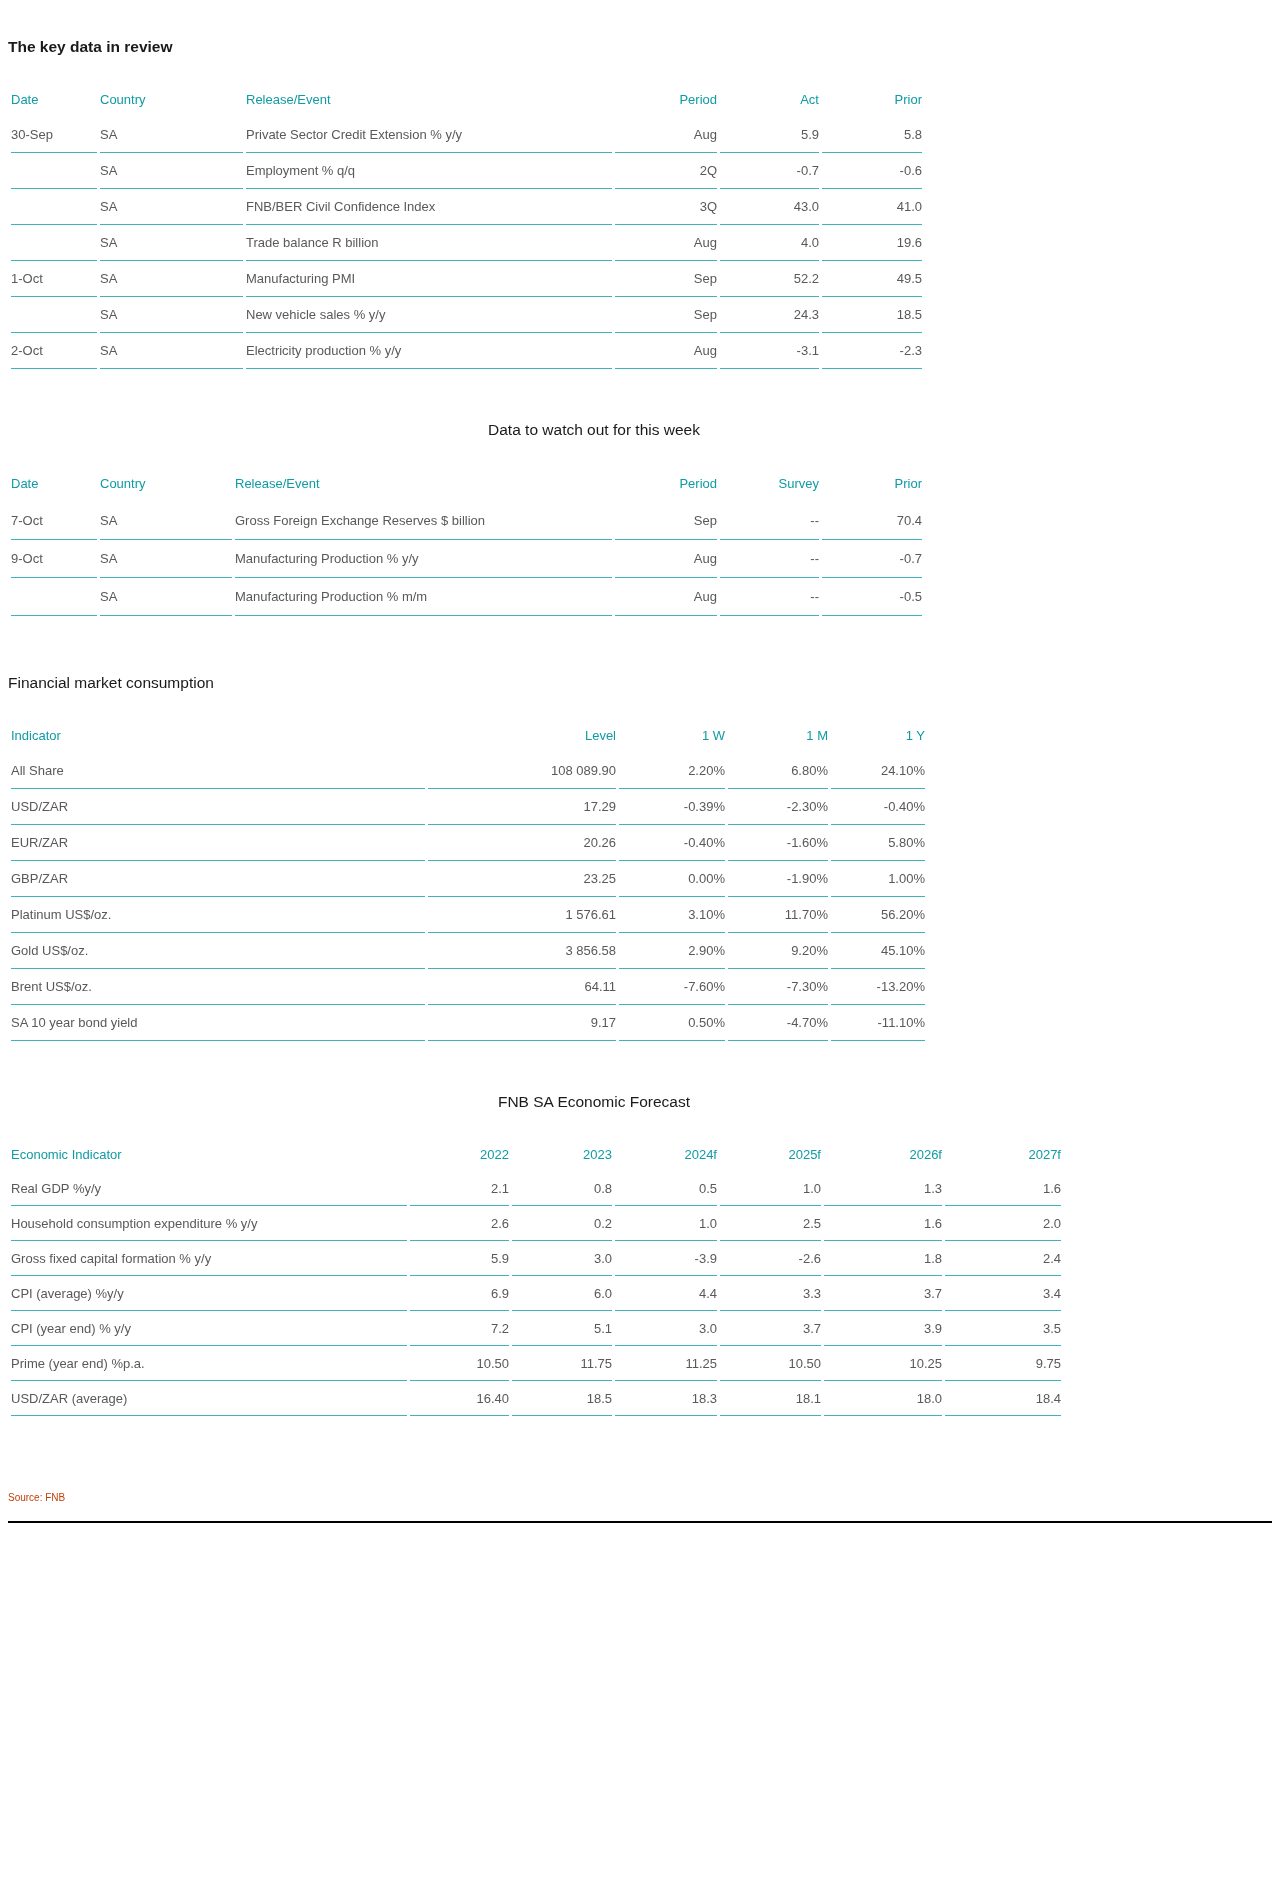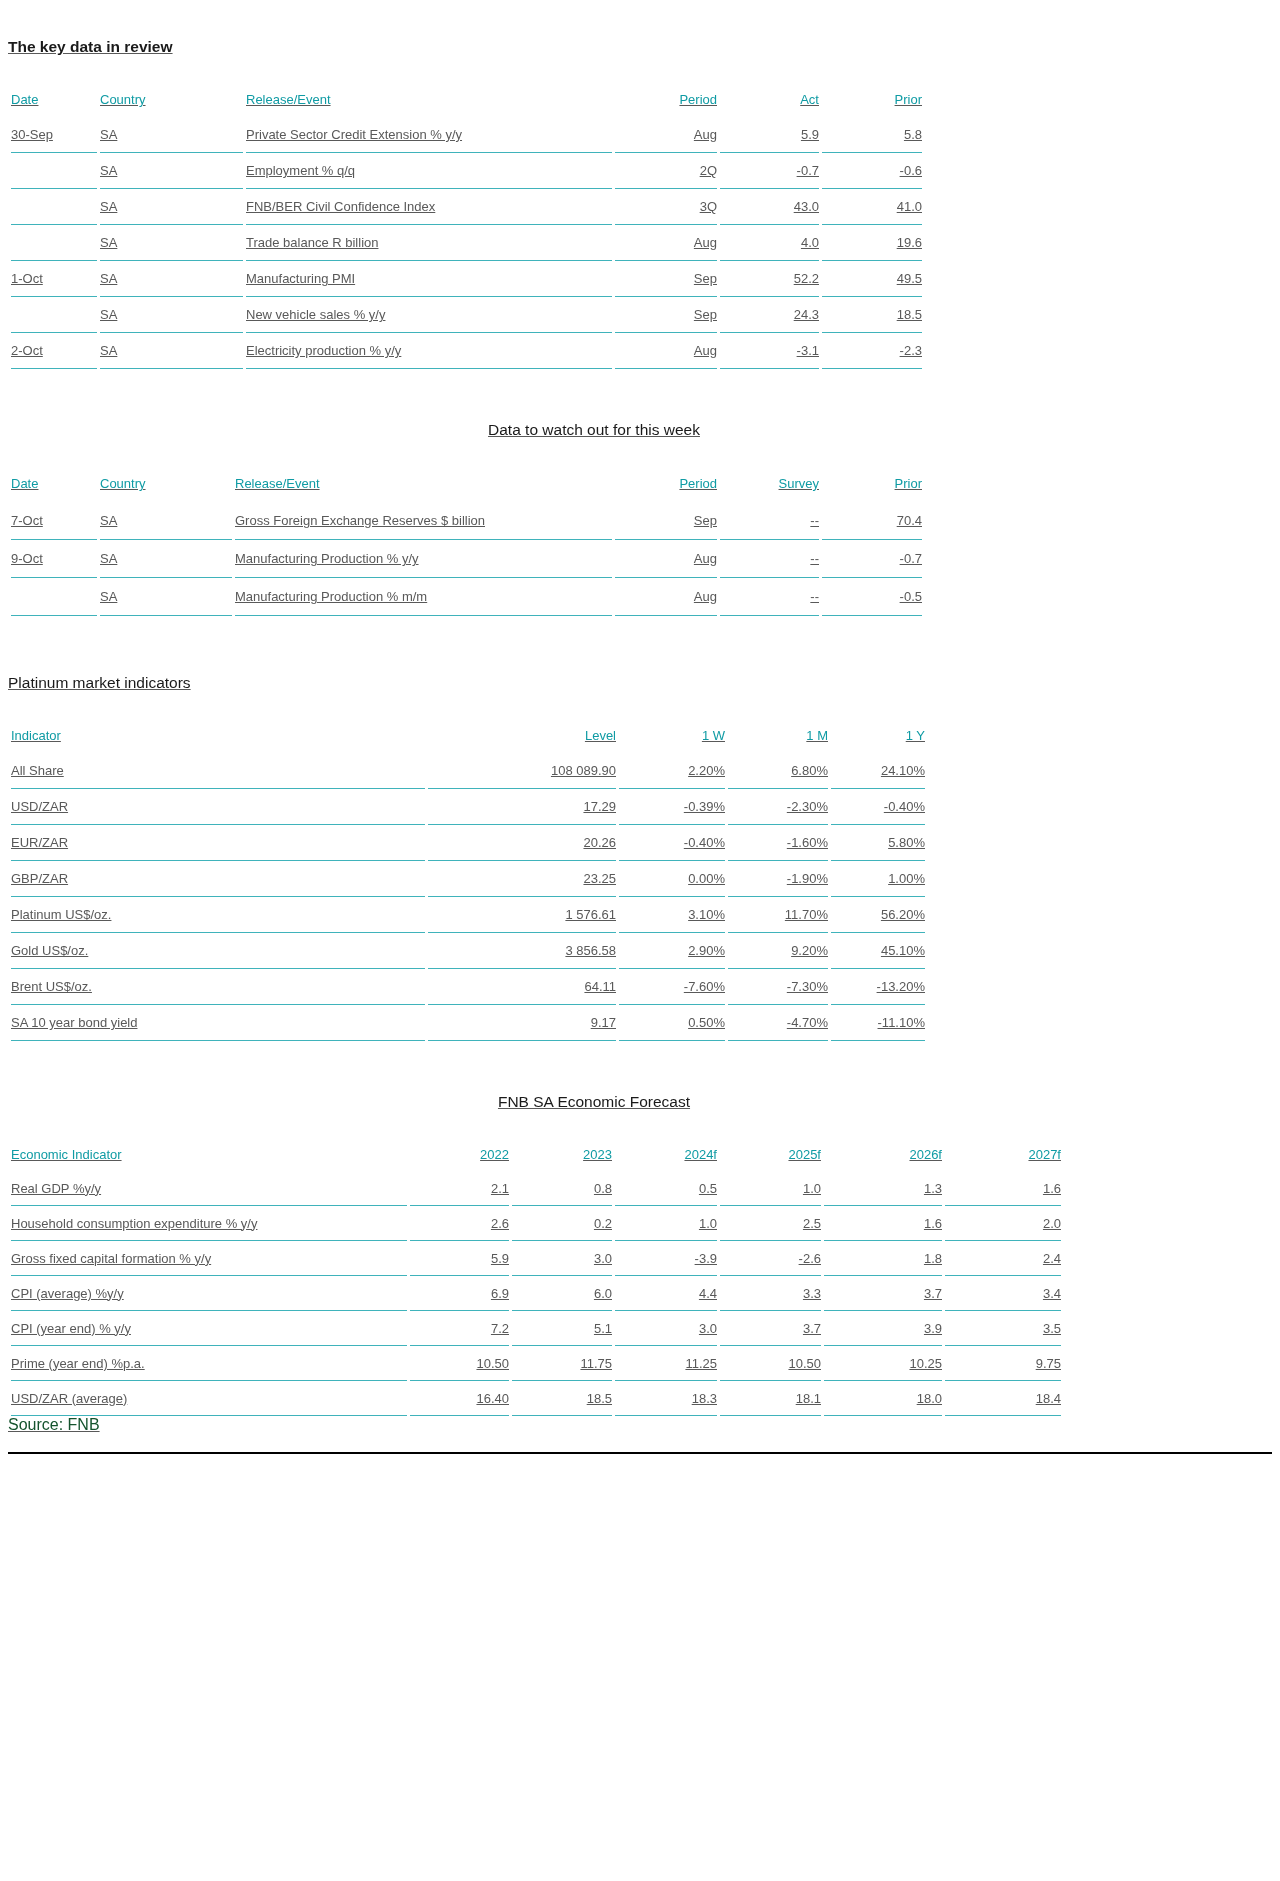--- a/index.html
+++ b/index.html
@@ -1,19 +1,19 @@
 <!DOCTYPE html>
 <html><head>
 <meta charset="utf-8">
 <style>
   html,body { margin:0; padding:0; background:#ffffff; }
   body { font-family:"Liberation Sans", sans-serif; color:#595959; }
   .page {
     width:1188px; height:1881px; box-sizing:border-box;
-    padding:38px 8px 0 8px; position:relative; background:#ffffff;text-decoration:underline;
+    padding:38px 8px 0 8px; position:relative; background:#ffffff;
   }
   .section-title {
     font-size:15.5px; line-height:18px; font-weight:400;
     color:#1a1a1a; margin:0;
   }
   .section-title.bold { font-weight:700; }
   .mt-sect1 { margin-top:52px;text-align:center; }
   .mt-sect2 { margin-top:58px; }
   table {
     border-collapse:separate; border-spacing:3px 0;
@@ -28,21 +28,21 @@
     border-bottom:1px solid #3fb3bb;
   }
   th, td { height:35px; vertical-align:middle; }
   .t-watch th, .t-watch td { height:37px; }
   .t-forecast th, .t-forecast td { height:34px; }
   .al { text-align:left; }
   .ar { text-align:right; }
   .t-review, .t-watch, .t-markets { width:914px; }
   .t-forecast { width:1048px; }
   .source-note {
-    font-size:16px; color:#14532d;
+    margin-top:76px; font-size:10px; color:#c2410c;
   }
   .bottom-rule {
     margin-top:18px; height:2px; background:#000000; width:1264px;
   }
 </style>
 </head>
 <body>
 
 <div class="page">
 
@@ -172,21 +172,21 @@
             <td class="al">Manufacturing Production % m/m</td>
             <td class="ar">Aug</td>
             <td class="ar">--</td>
             <td class="ar">-0.5</td>
           </tr>
         </tbody>
       </table>
   </section>
 
   <section>
-    <h2 class="section-title mt-sect2">Platinum market indicators</h2>
+    <h2 class="section-title mt-sect2">Financial market consumption</h2>
     <table class="t-markets">
       <colgroup>
         <col style="width:414px">
           <col style="width:188px">
           <col style="width:106px">
         <col style="width:100px">
           <col style="width:94px">
       </colgroup>
     <thead>
           <tr>

